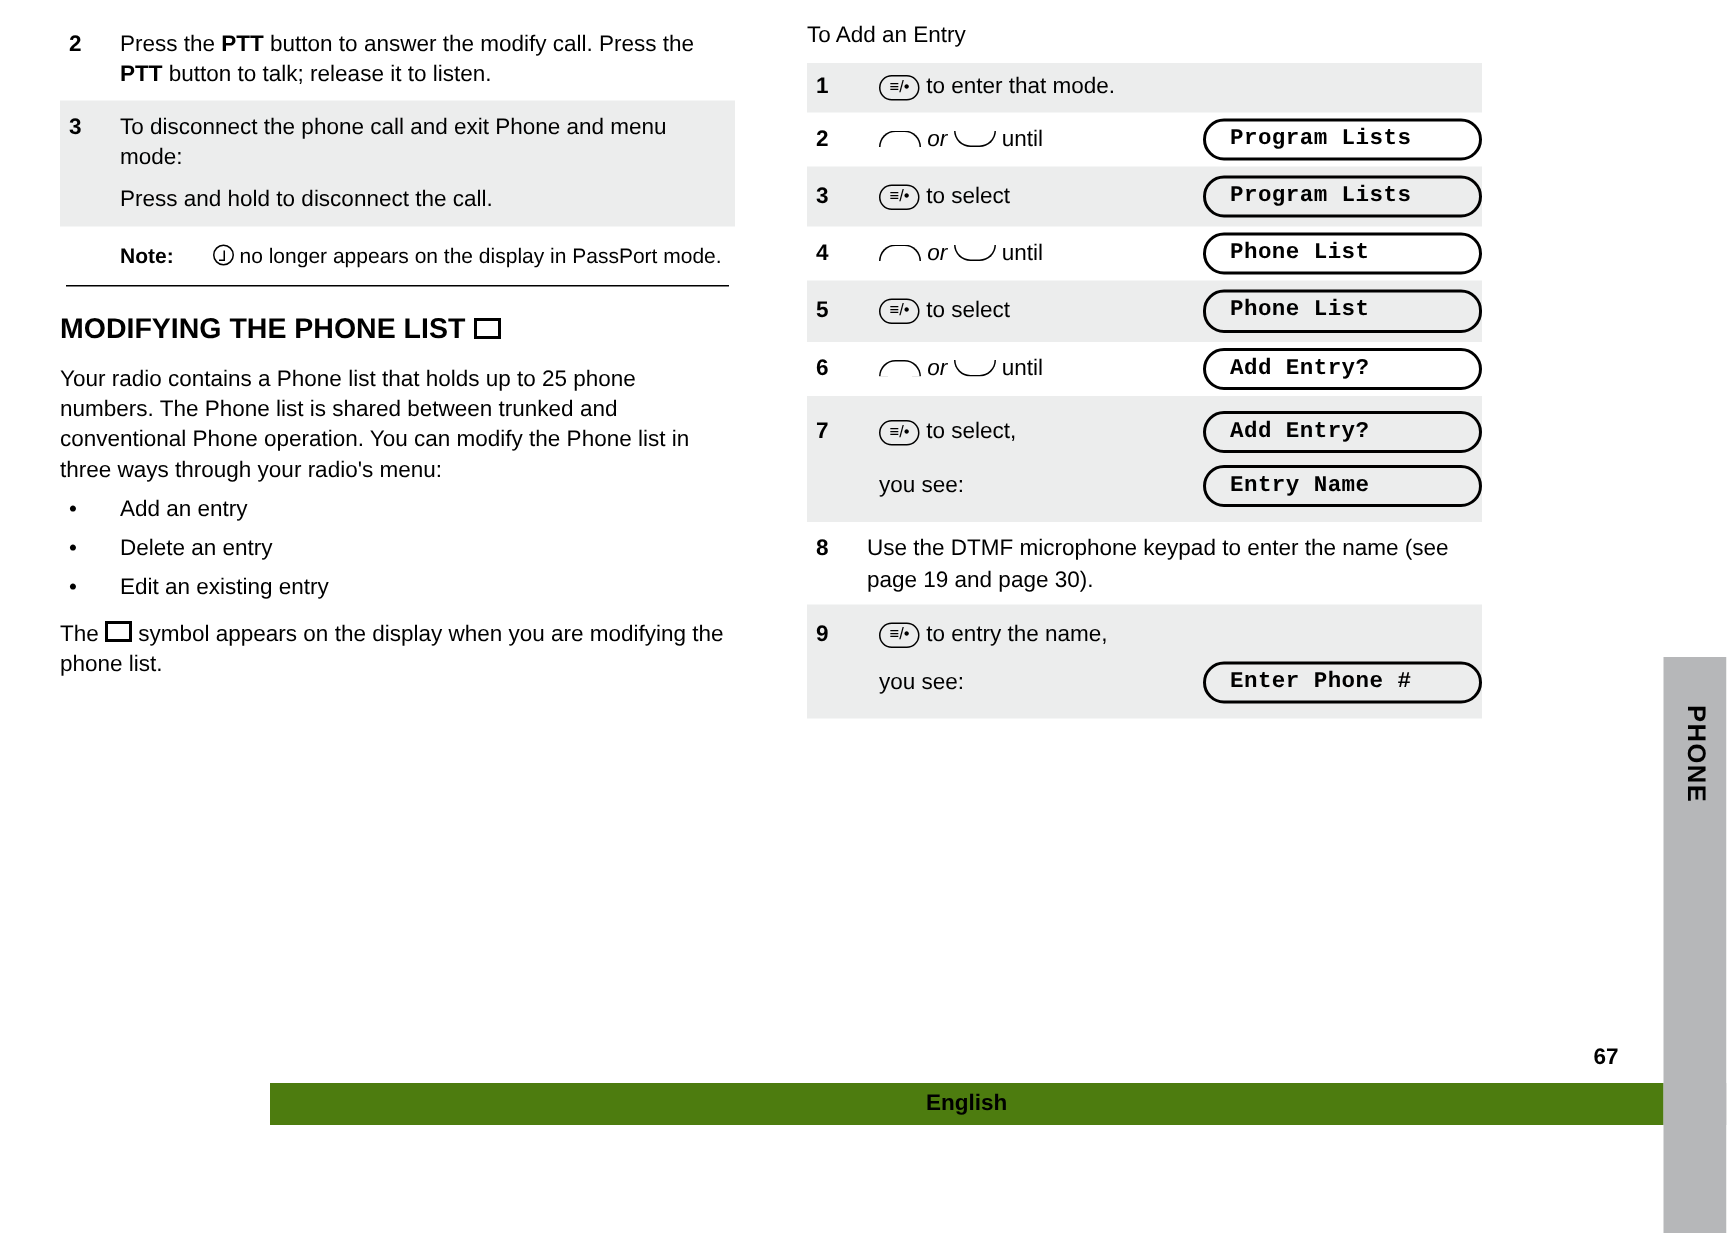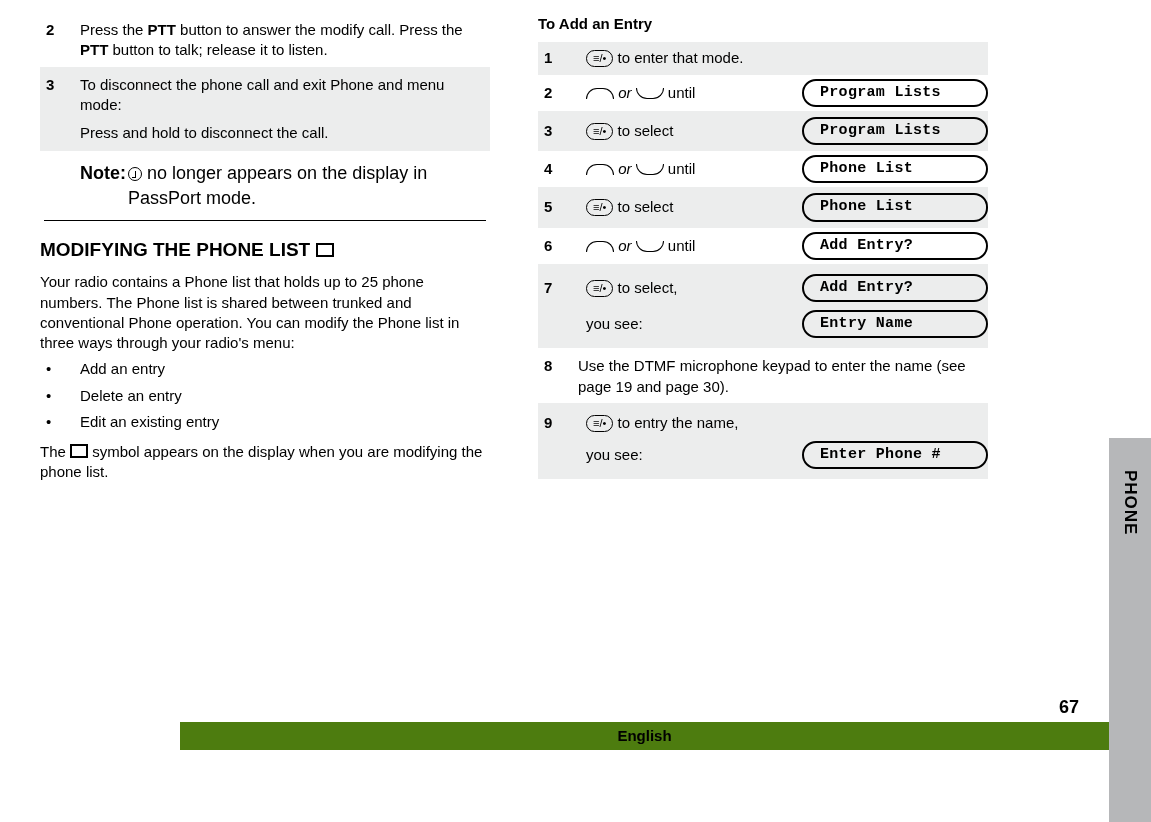--- a/index.html
+++ b/index.html
@@ -3,36 +3,36 @@
 <meta charset="utf-8">
 <style>
 html,body{margin:0;padding:0;background:#fff;color:#000;font-family:Helvetica,Arial,sans-serif;font-size:15px;line-height:1.35}
 .page{position:relative;width:1151px;height:822px;overflow:hidden}
 .cols{display:flex;gap:48px;padding:14px 0 0 40px}
 .col{width:450px}
 .step{display:flex;margin:6px 0}
 .step.shade{background:#eceded;padding:8px 0}
 .num{width:34px;font-weight:bold;flex:none;padding-left:6px}
 .body{flex:1;padding-right:10px}
-.note-row{display:flex;gap:2px;margin:10px 2px 0 0;font-size:18px}
+.note-row{display:flex;gap:26px;margin:10px 2px 0 0;font-size:14px}
 .note-lbl{font-weight:bold}
 hr.sep{border:none;border-top:1px solid #000;margin:10px 4px}
 .h2{font-size:19px;font-weight:bold;margin:16px 0 10px}
-.h3{font-weight:bold;margin:0 0 8px}
+.h3{font-weight:normal;margin:0 0 8px}
 .bullets{margin:4px 0 10px}
 .bullets .step .num{font-weight:normal}
 .action-row{display:flex;align-items:center;gap:14px;padding:4px 0}
 .action-row .num{font-weight:bold;width:28px}
 .action-text{flex:1}
 .lcd{display:inline-flex;align-items:center;justify-content:flex-start;padding:2px 16px;border:2px solid #000;border-radius:14px;font-family:"Courier New",monospace;font-weight:bold;font-size:15px;min-width:150px;letter-spacing:.3px}
 .shade-row{background:#eceded}
 .action-pad{padding:6px 0}
 .tab{position:absolute;right:0;top:438px;width:42px;height:130px;background:#b6b7b9;display:flex;align-items:center;justify-content:center}
 .tab span{writing-mode:vertical-rl;font-weight:bold;font-size:17px;letter-spacing:1px}
-.pagenum{position:absolute;right:72px;top:695px;font-weight:bold;font-size:18px}
+.pagenum{position:absolute;right:72px;top:695px;font-weight:bold;font-size:15px}
 .lang-bar{position:absolute;left:180px;right:0;top:722px;height:28px;display:flex}
 .lang-bar .b1{flex:1;background:#4d7c0f;display:flex;align-items:center;justify-content:center;font-weight:bold;font-size:15px}
 .lang-bar .b2{width:42px;background:#b6b7b9}
 .right-strip{position:absolute;right:0;top:568px;bottom:0;width:42px;background:#b6b7b9}
 .btn-pill{display:inline-block;border:1.5px solid #000;border-radius:10px;padding:0 6px;font-size:11px;line-height:15px;vertical-align:1px}
 .arc-up,.arc-dn{display:inline-block;border:1.5px solid #000;width:26px;height:10px;vertical-align:-1px}
 .arc-up{border-bottom:none;border-radius:12px 12px 0 0}
 .arc-dn{border-top:none;border-radius:0 0 12px 12px}
 .sq{display:inline-block;border:2px solid #000;width:14px;height:10px;vertical-align:-1px}
 .circ{display:inline-block;border:1.5px solid #000;border-radius:50%;width:12px;height:12px;vertical-align:-2px;position:relative}

